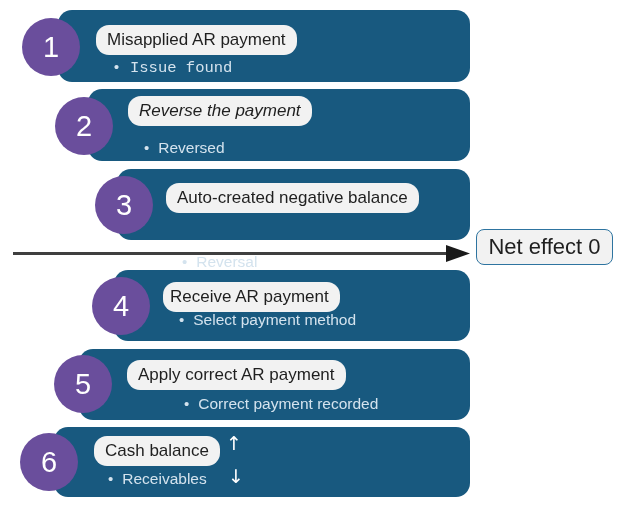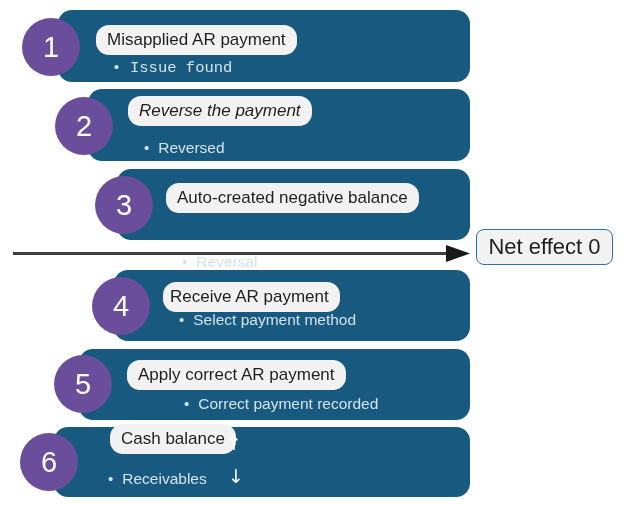--- a/index.html
+++ b/index.html
@@ -146,21 +146,21 @@
     <div class="badge" style="left:54px; top:355px; width:58px; height:58px;">5</div>
     <div class="pill" style="left:127px; top:360px;text-align:center;">Apply correct AR payment</div>
     <div class="sub" style="left:143px; top:396px;margin-left:41px;">
       <span class="dot">•</span><span>Correct payment recorded</span>
     </div>
   </div>
 
   <div class="step-row">
     <div class="bar" style="left:54px; top:427px; width:416px; height:70px;"></div>
     <div class="badge" style="left:20px; top:433px; width:58px; height:58px;">6</div>
-    <div class="pill" style="left:94px; top:424px;margin-left:16px;">Cash balance</div>
+    <div class="pill" style="left:94px; top:436px;">Cash balance</div>
     <div class="trend" style="left:226px; top:434px;">↑</div>
     <div class="sub" style="left:108px; top:471px;">
       <span class="dot">•</span><span>Receivables</span>
     </div>
     <div class="trend" style="left:228px; top:467px;">↓</div>
   </div>
 
   <svg id="arrow" width="480" height="32" viewBox="0 0 480 32">
     <line x1="13" y1="15.5" x2="452" y2="15.5" stroke="#3F3F3F" stroke-width="3.2"></line>
     <polygon points="446,7 470,15.5 446,24" fill="#1A1A1A"></polygon>

